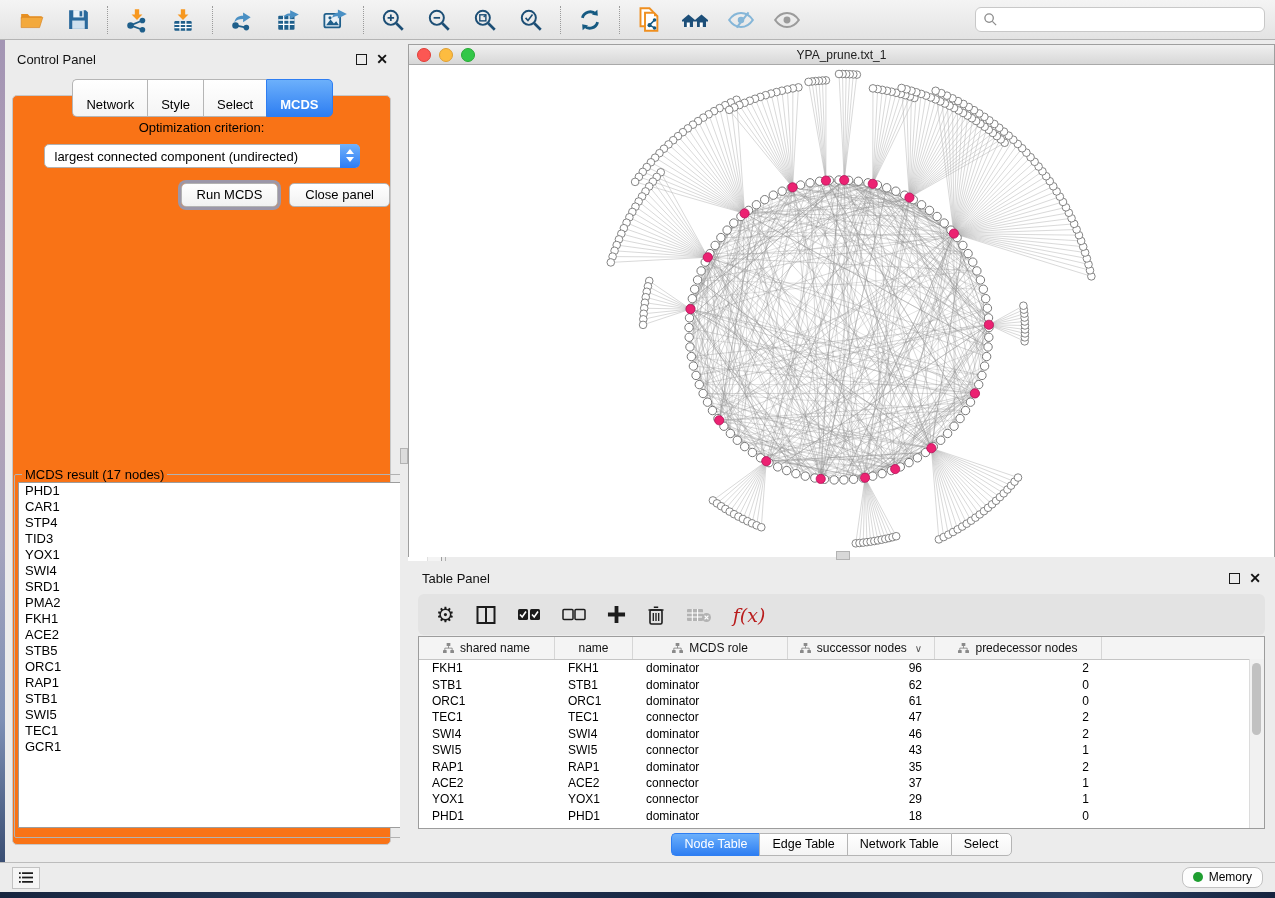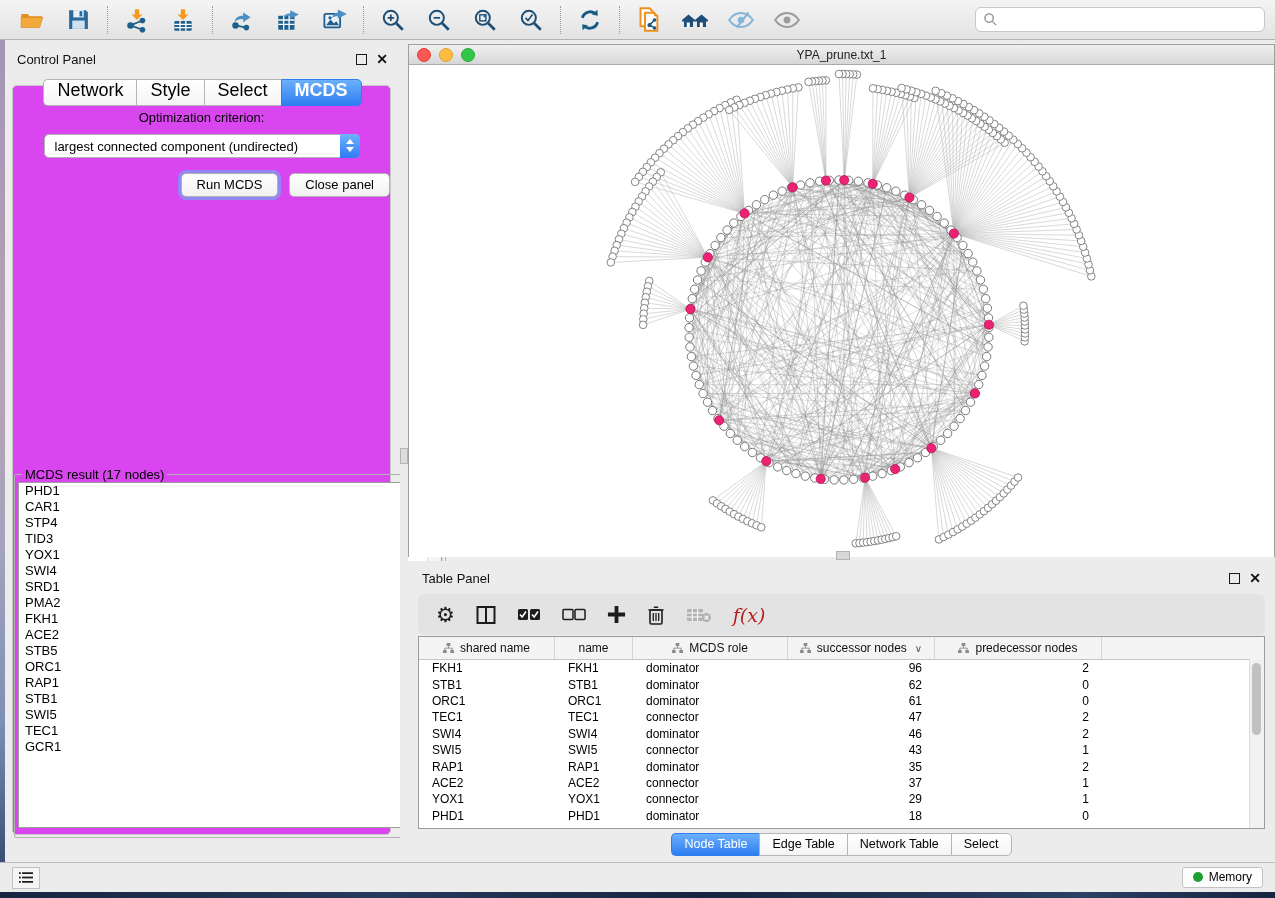--- a/index.html
+++ b/index.html
@@ -22,27 +22,27 @@
   .bottom-strip{position:absolute;left:0;top:892px;width:1275px;height:6px;
       background:linear-gradient(90deg,#17253f,#263a5c 30%,#16243f 55%,#2b4064 85%,#16243f);}
   
   .control-panel{position:absolute;left:5px;top:40px;width:395px;height:822px;background:#ececec;}
   .cp-header{height:26px;display:flex;align-items:center;padding:6px 12px 0;}
   .panel-title{font-size:13px;color:#111;}
   .win-btns{margin-left:auto;display:flex;gap:9px;align-items:center;}
   .float-btn{width:9px;height:9px;border:1.5px solid #1a1a1a;background:transparent;}
   .close-btn{font-size:14px;font-weight:bold;color:#111;line-height:11px;}
   .ctabs{position:relative;z-index:2;display:flex;justify-content:center;margin-top:7px;}
-  .ctab{font-size:18px;padding:0 13px 4px;background:linear-gradient(#ffffff,#f4f4f4);
+  .ctab{font-size:13px;padding:17px 13px 4px;background:linear-gradient(#ffffff,#f4f4f4);
         border:1px solid #b5b5b5;border-right:none;color:#000;}
   .ctab:first-child{border-radius:5px 0 0 5px;}
   .ctab:last-child{border-right:1px solid #2e7ef2;border-radius:0 5px 5px 0;}
   .ctab.active{background:linear-gradient(#6cb0fb,#2e7ef2);color:#fff;border-color:#2e7ef2;font-weight:bold;}
-  .cp-box{position:absolute;left:7px;top:45px;width:379px;height:750px;box-sizing:border-box;
-          background:#d946ef;border:1px solid #c7c7c7;border-radius:5px;}
+  .cp-box{position:absolute;left:7px;top:55px;width:379px;height:750px;box-sizing:border-box;
+          background:#f97316;border:1px solid #c7c7c7;border-radius:5px;}
   .opt-label{text-align:center;font-size:13px;color:#000;margin-top:24px;}
   .select{margin:9px auto 0;width:316px;height:24px;background:#fff;border:1px solid #b1b1b1;
           border-radius:5px;display:flex;align-items:center;box-sizing:border-box;}
   .select-text{flex:1;font-size:13px;padding-left:10px;white-space:nowrap;color:#000;}
   .stepper{width:20px;height:24px;margin:-1px -1px 0 0;border-radius:0 5px 5px 0;
            background:linear-gradient(#71b2fc,#2c7cf4);display:flex;flex-direction:column;
            align-items:center;justify-content:center;gap:3px;}
   .chev-up{width:0;height:0;border-left:4px solid transparent;border-right:4px solid transparent;
            border-bottom:5px solid #fff;}
   .chev-dn{width:0;height:0;border-left:4px solid transparent;border-right:4px solid transparent;
@@ -102,21 +102,21 @@
         border:1px solid #b5b5b5;border-right:none;color:#000;}
   .ttab:first-child{border-radius:5px 0 0 5px;}
   .ttab:last-child{border-right:1px solid #b5b5b5;border-radius:0 5px 5px 0;}
   .ttab.active{background:linear-gradient(#6cb0fb,#2e7ef2);color:#fff;border-color:#2e7ef2;}
   
   .status{position:absolute;left:0;top:862px;width:1275px;height:30px;box-sizing:border-box;
           background:#ececec;border-top:1px solid #bcbcbc;display:flex;align-items:center;padding:0 12px;}
   .menu-btn{width:28px;height:22px;background:#f5f5f5;border:1px solid #c2c2c2;
             display:flex;align-items:center;justify-content:center;}
   .memory-btn{margin-left:auto;display:flex;align-items:center;gap:6px;background:#fdfdfd;
-              border:1px solid #c2c2c2;border-radius:3px;padding:2px 10px 3px;font-size:12px;color:#000;}
+              border:1px solid #c2c2c2;border-radius:8px;padding:2px 10px 3px;font-size:12px;color:#000;}
   .mem-dot{width:10px;height:10px;border-radius:50%;background:#1e9e30;}
 </style>
 </head>
 <body>
 
 <div class="app">
 
   <div class="toolbar">
     <button class="tbtn">
       <svg width="26" height="26" viewBox="0 0 24 24">

